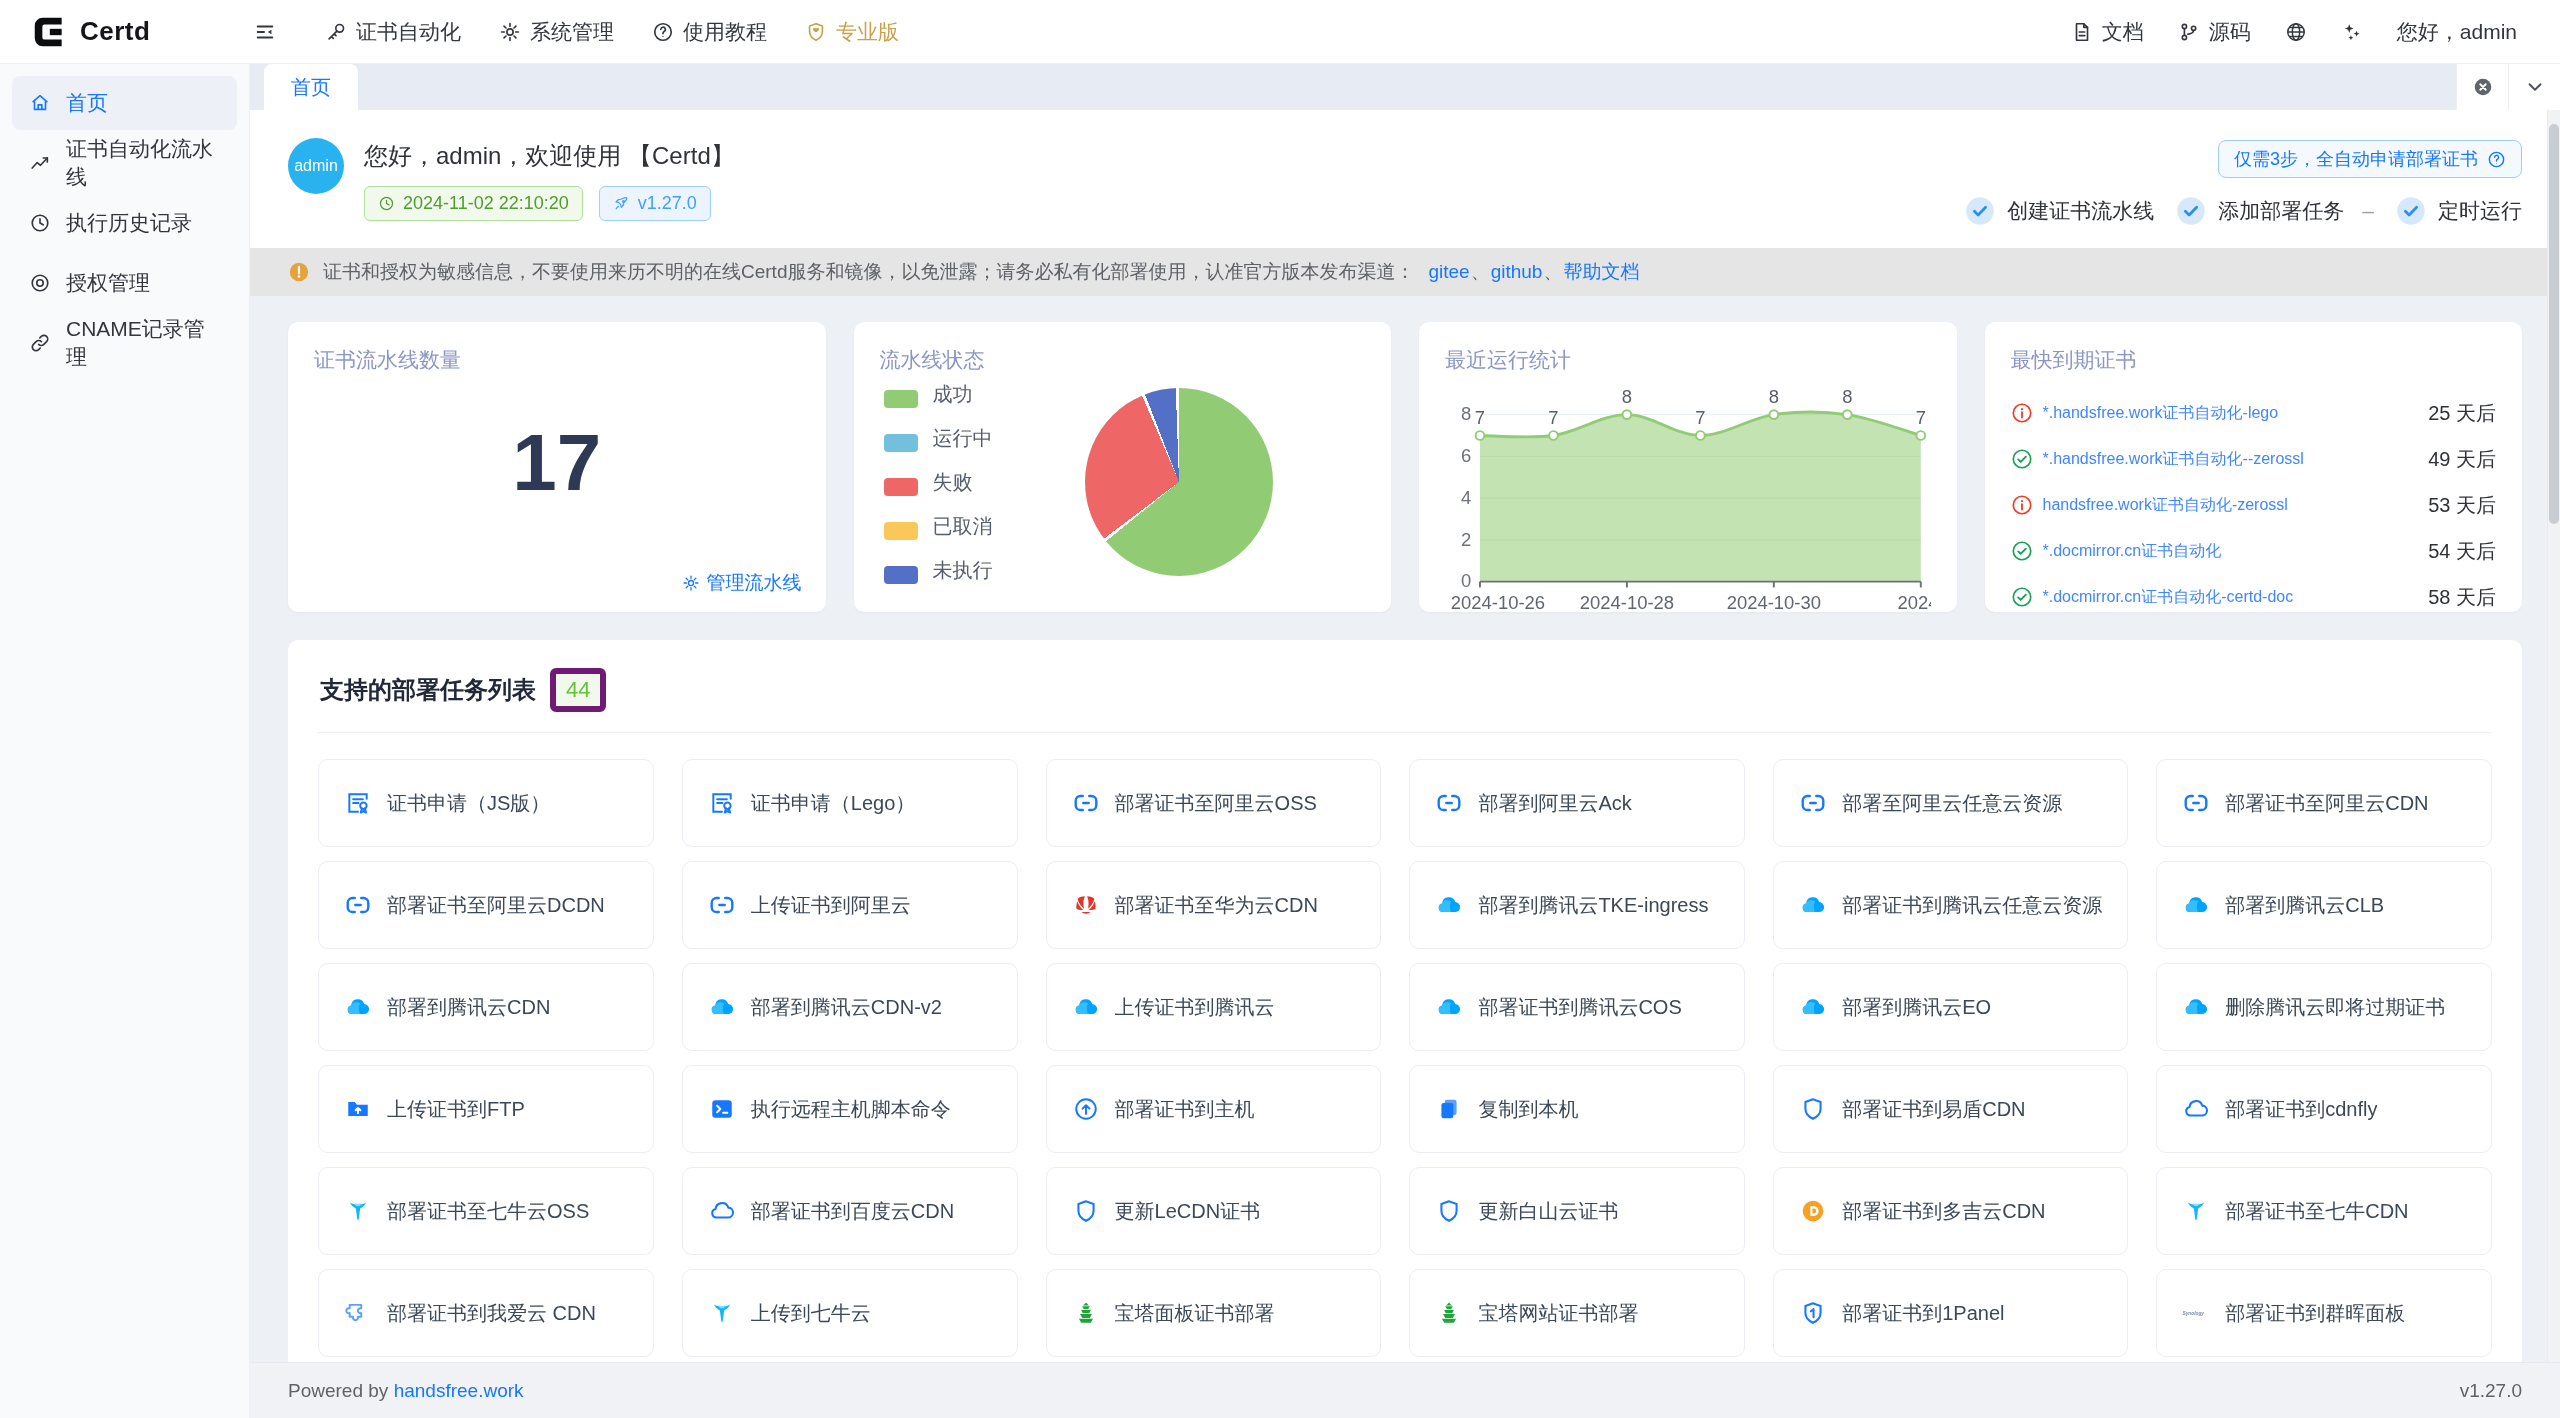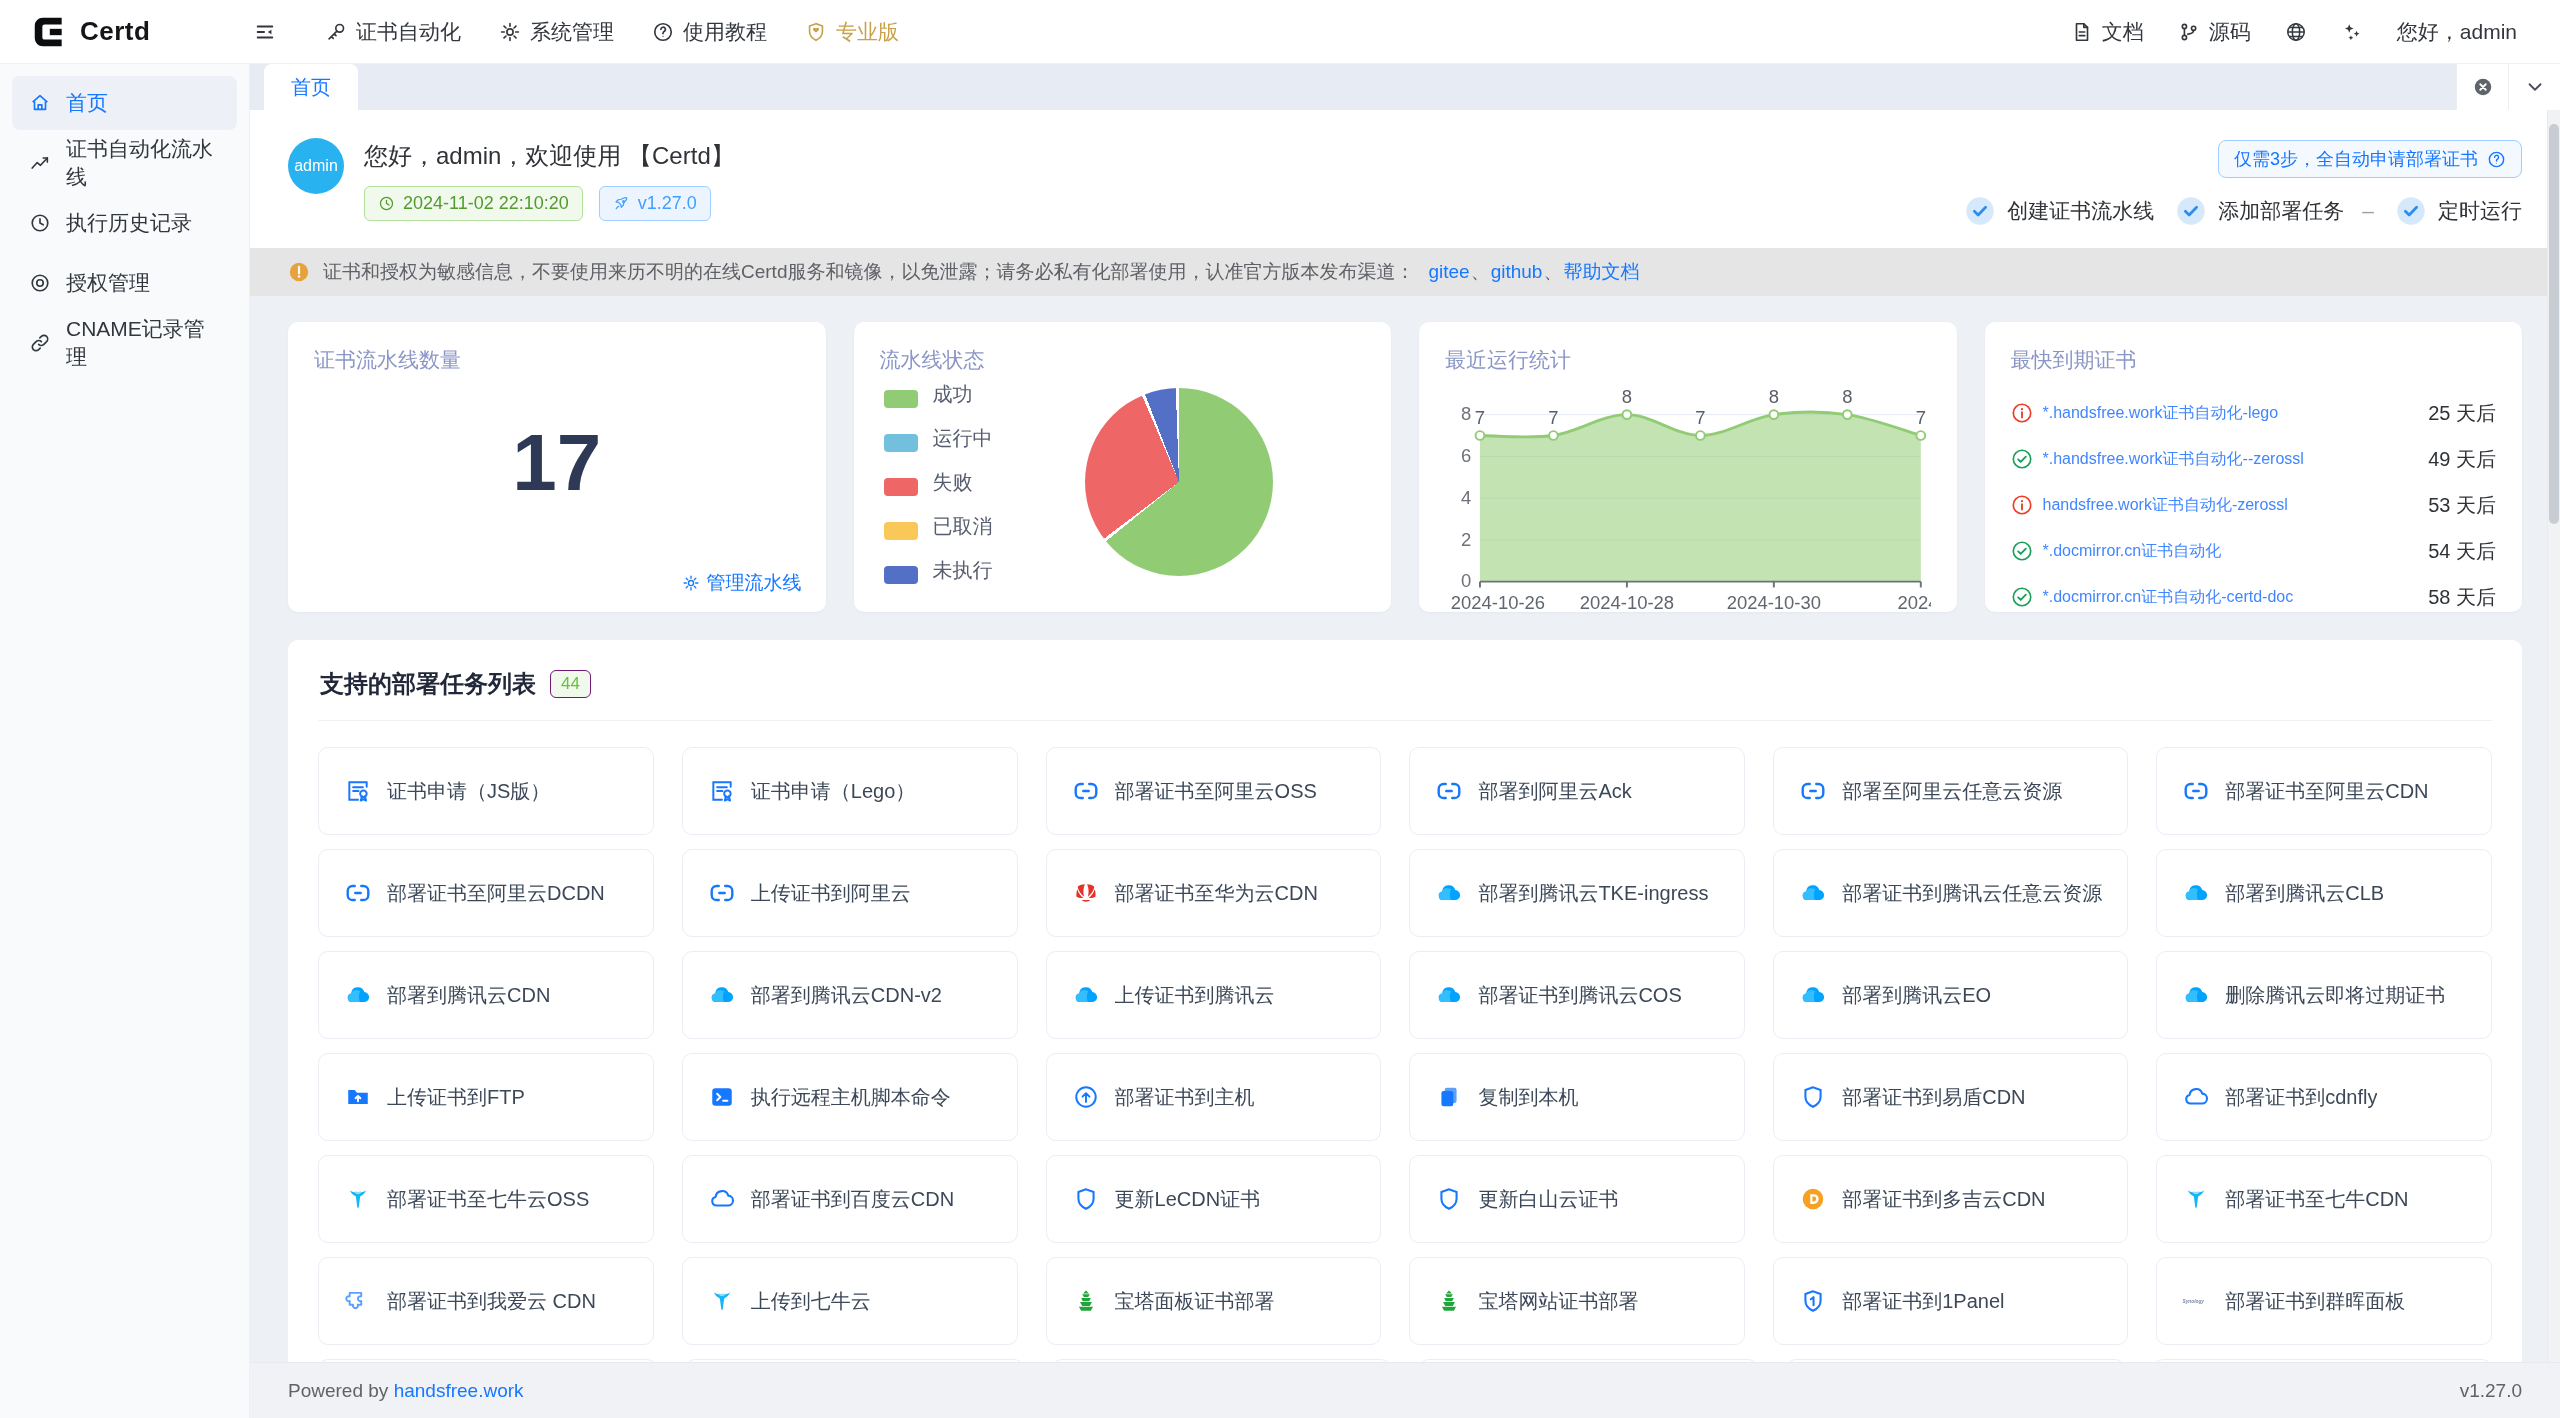--- a/index.html
+++ b/index.html
@@ -79,21 +79,21 @@
 
   .expire-list{margin-top:16px;display:flex;flex-direction:column}
   .expire-row{display:flex;align-items:center;gap:10px;height:46px}
   .expire-icon svg{width:22px;height:22px}
   .expire-name{flex:1;color:#4086ff;font-size:16px;white-space:nowrap;overflow:hidden;text-overflow:ellipsis;cursor:pointer}
   .expire-days{color:#2f3237;font-size:20px;margin-left:6px;white-space:nowrap}
 
   .tasks-panel{background:#fff;border-radius:10px;padding:26px 30px 40px}
   .tasks-header{display:flex;align-items:center;gap:14px;padding:2px 2px 20px;border-bottom:1px solid #eef0f4;margin-bottom:26px}
   .tasks-title{font-size:24px;font-weight:700;color:#22283a}
-  .count-badge{font-size:17px;color:#67c23a;background:#f0f9eb;border:1px solid #701a75;border-radius:6px;padding:3px 10px}
+  .count-badge{font-size:22px;color:#67c23a;background:#f0f9eb;border:6px solid #701a75;border-radius:6px;padding:3px 10px}
   .task-grid{display:grid;grid-template-columns:repeat(6,1fr);gap:14px 28px}
   .task-card{height:88px;border:1px solid #eaeef4;border-radius:10px;display:flex;align-items:center;gap:15px;padding:0 25px;background:#fff;font-size:20px;color:#3c4858;cursor:pointer}
   .task-card.partial{height:34px;border-bottom:none;border-radius:10px 10px 0 0}
   .task-label{white-space:nowrap;overflow:hidden;text-overflow:ellipsis}
   .ticon{width:28px;height:28px;display:flex;align-items:center;justify-content:center;flex:none}
   .ticon svg{width:26px;height:26px}
   .ticon[data-name="synology-icon"] svg{width:52px;height:18px}
 
   .footer{position:absolute;left:0;right:0;bottom:0;height:56px;background:#f0f2f5;border-top:1px solid #e6e9ef;display:flex;align-items:center;justify-content:space-between;padding:0 38px;font-size:19px;color:#606266;z-index:4}
   .footer a{color:#1677ff;cursor:pointer}

